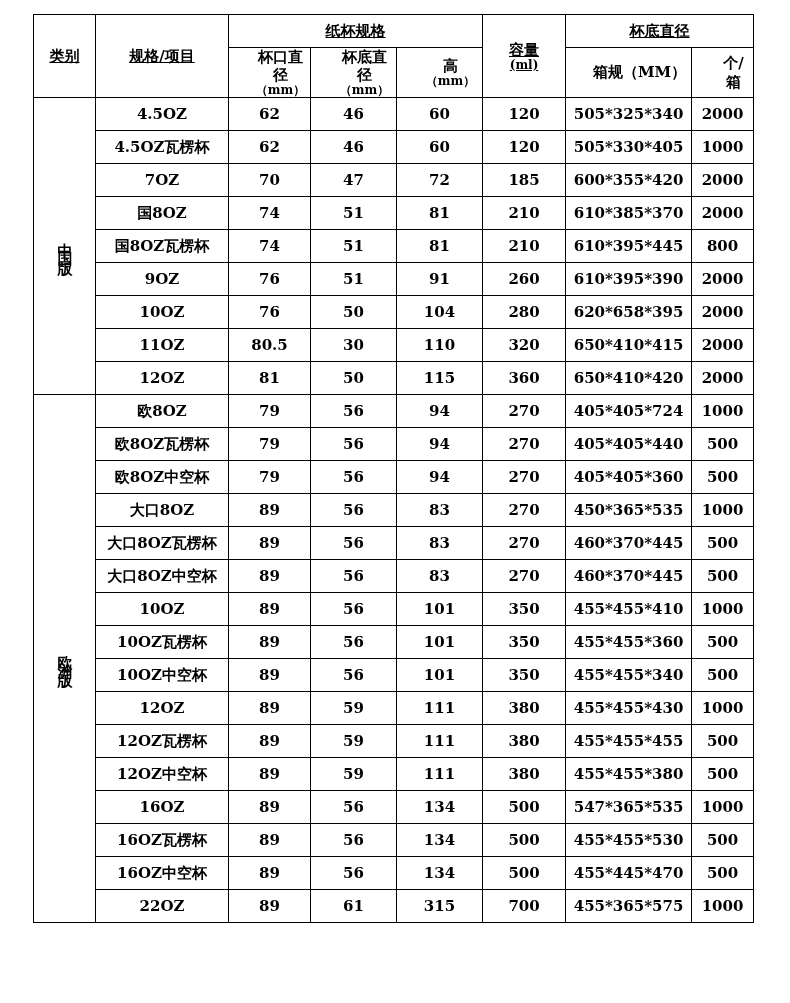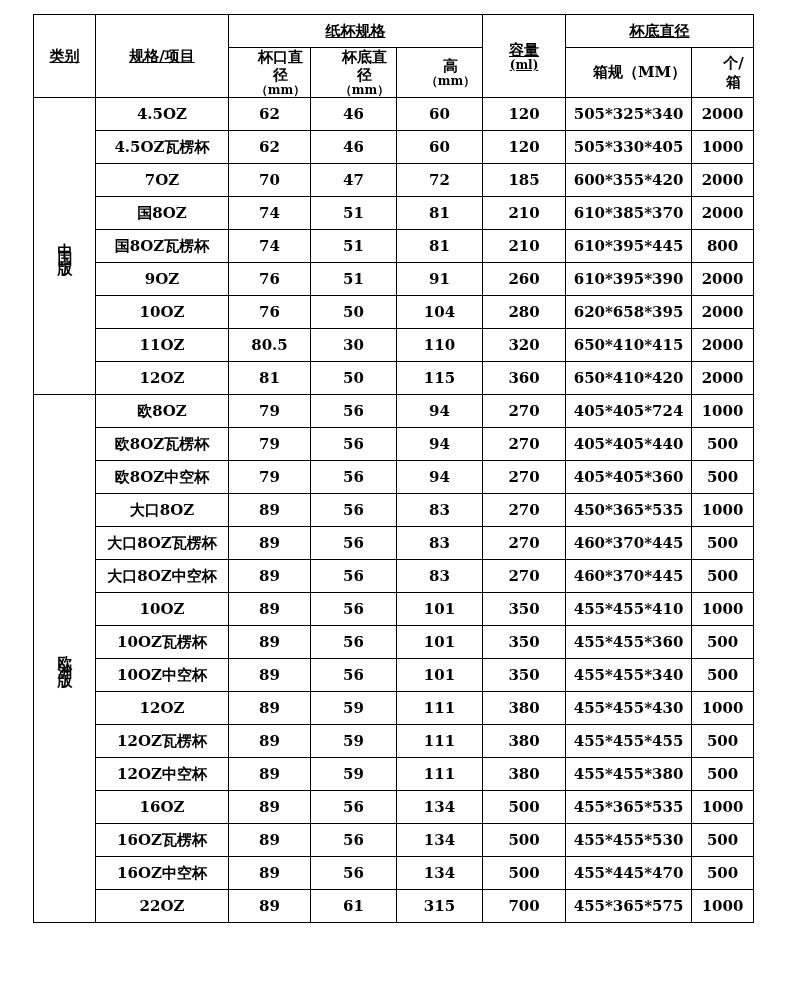--- a/index.html
+++ b/index.html
@@ -285,21 +285,21 @@
         <td>380</td>
         <td>455*455*380</td>
         <td>500</td>
       </tr>
       <tr>
         <td>16OZ</td>
         <td>89</td>
         <td>56</td>
         <td>134</td>
         <td>500</td>
-        <td>455*365*535</td>
+        <td>547*365*535</td>
         <td>1000</td>
       </tr>
       <tr>
         <td>16OZ瓦楞杯</td>
         <td>89</td>
         <td>56</td>
         <td>134</td>
         <td>500</td>
         <td>455*455*530</td>
         <td>500</td>

